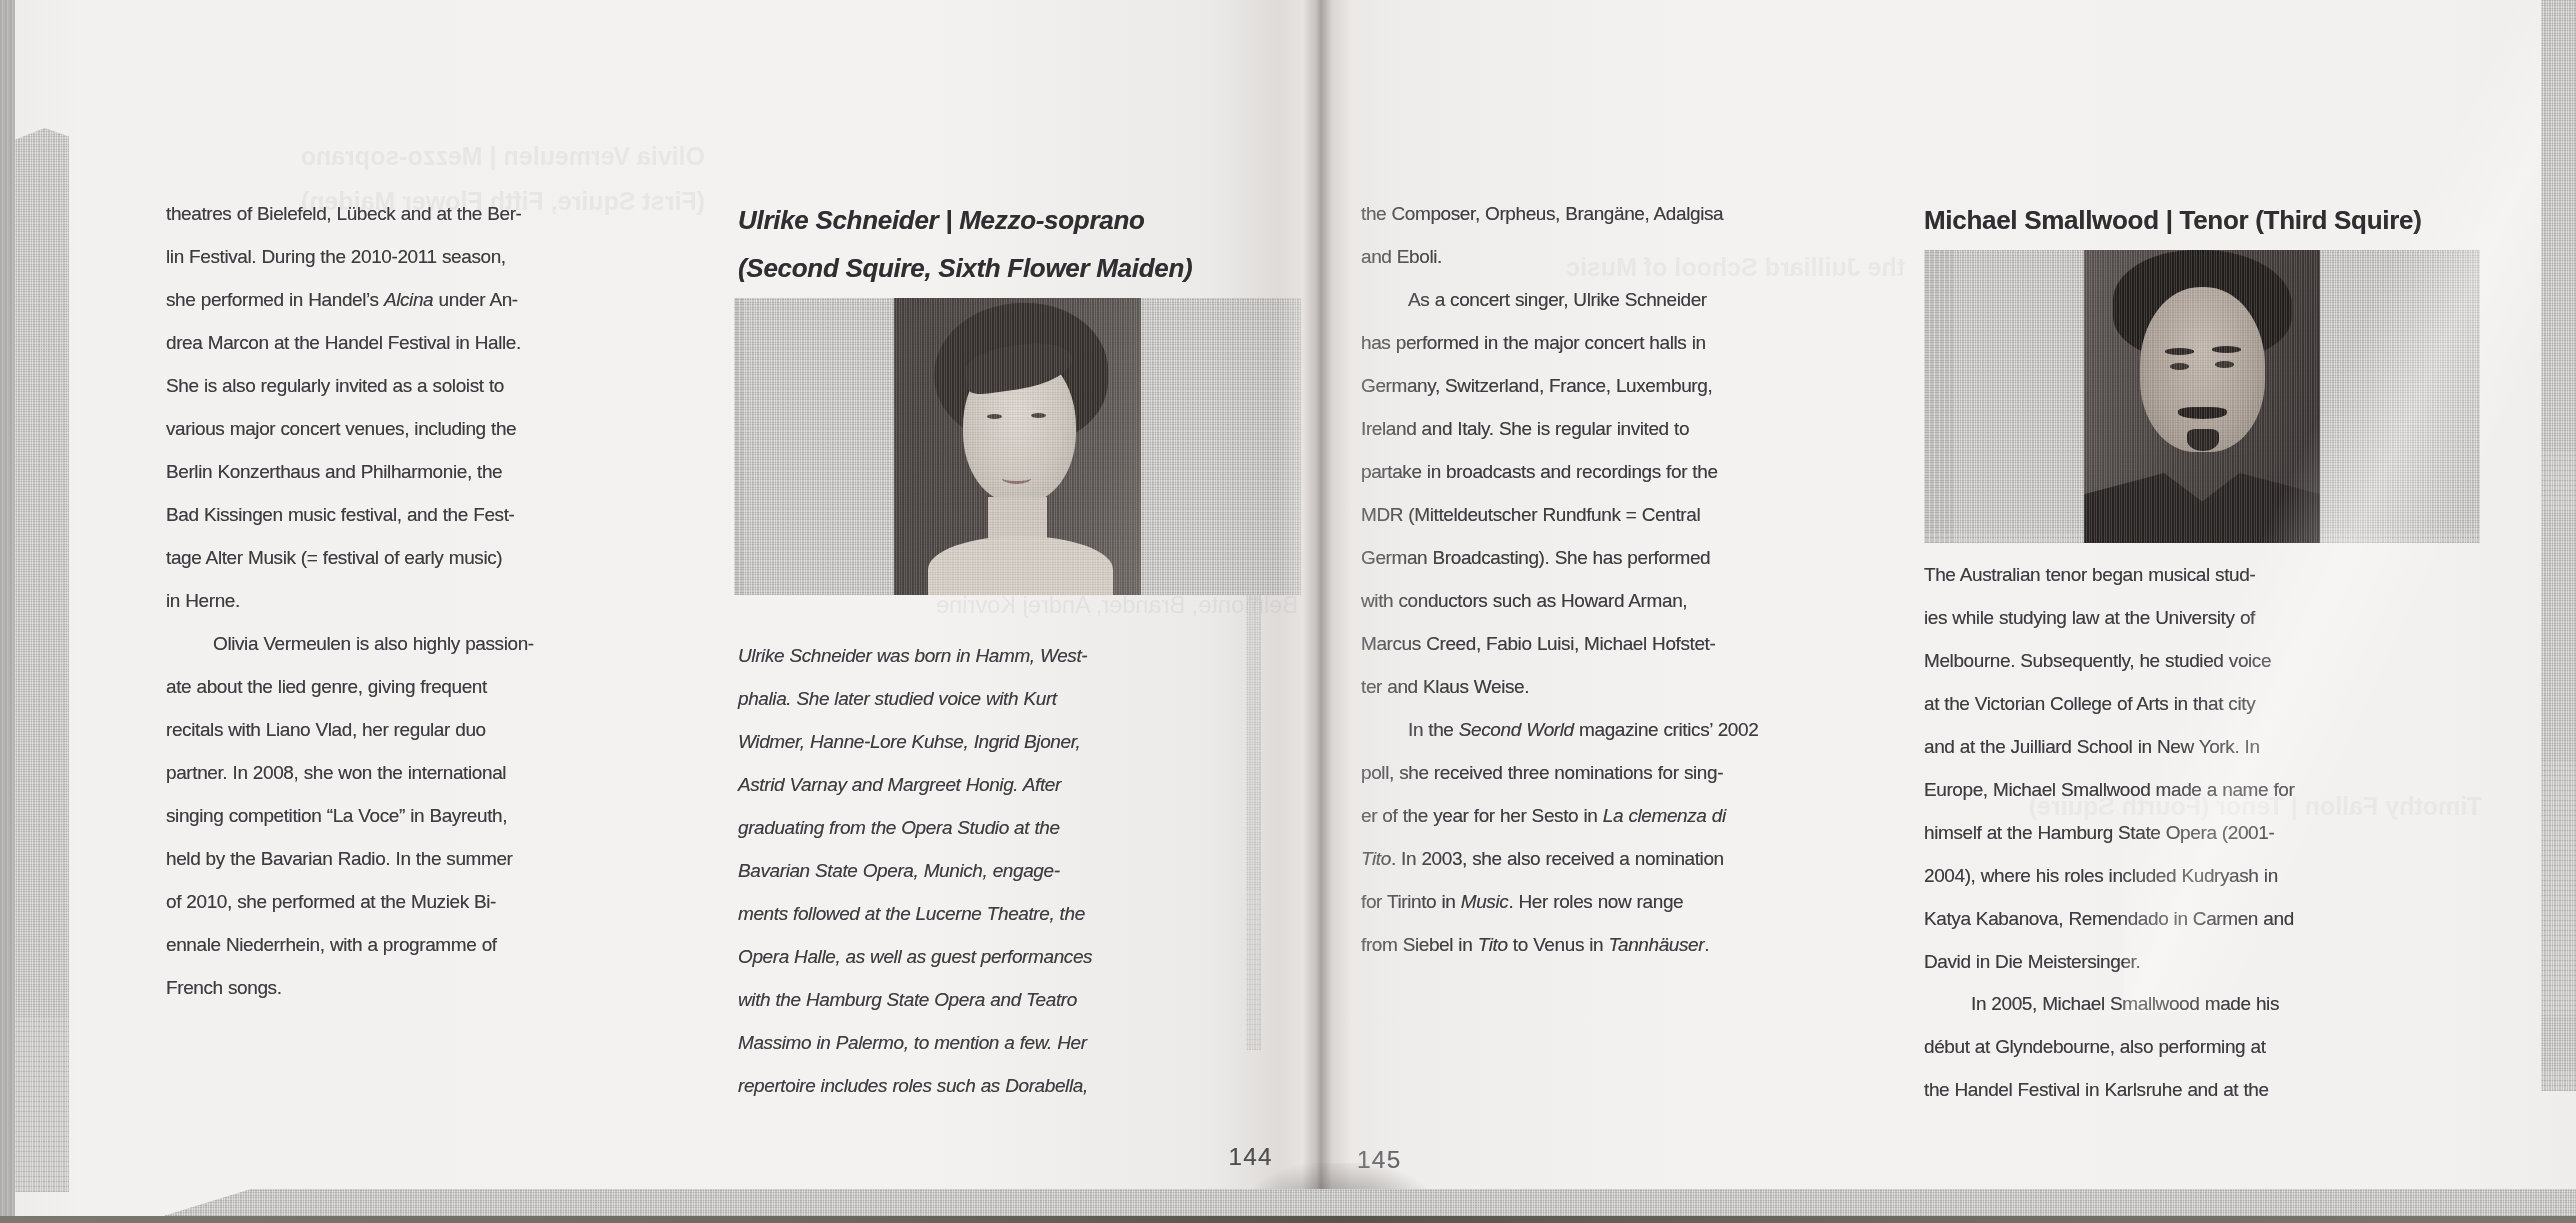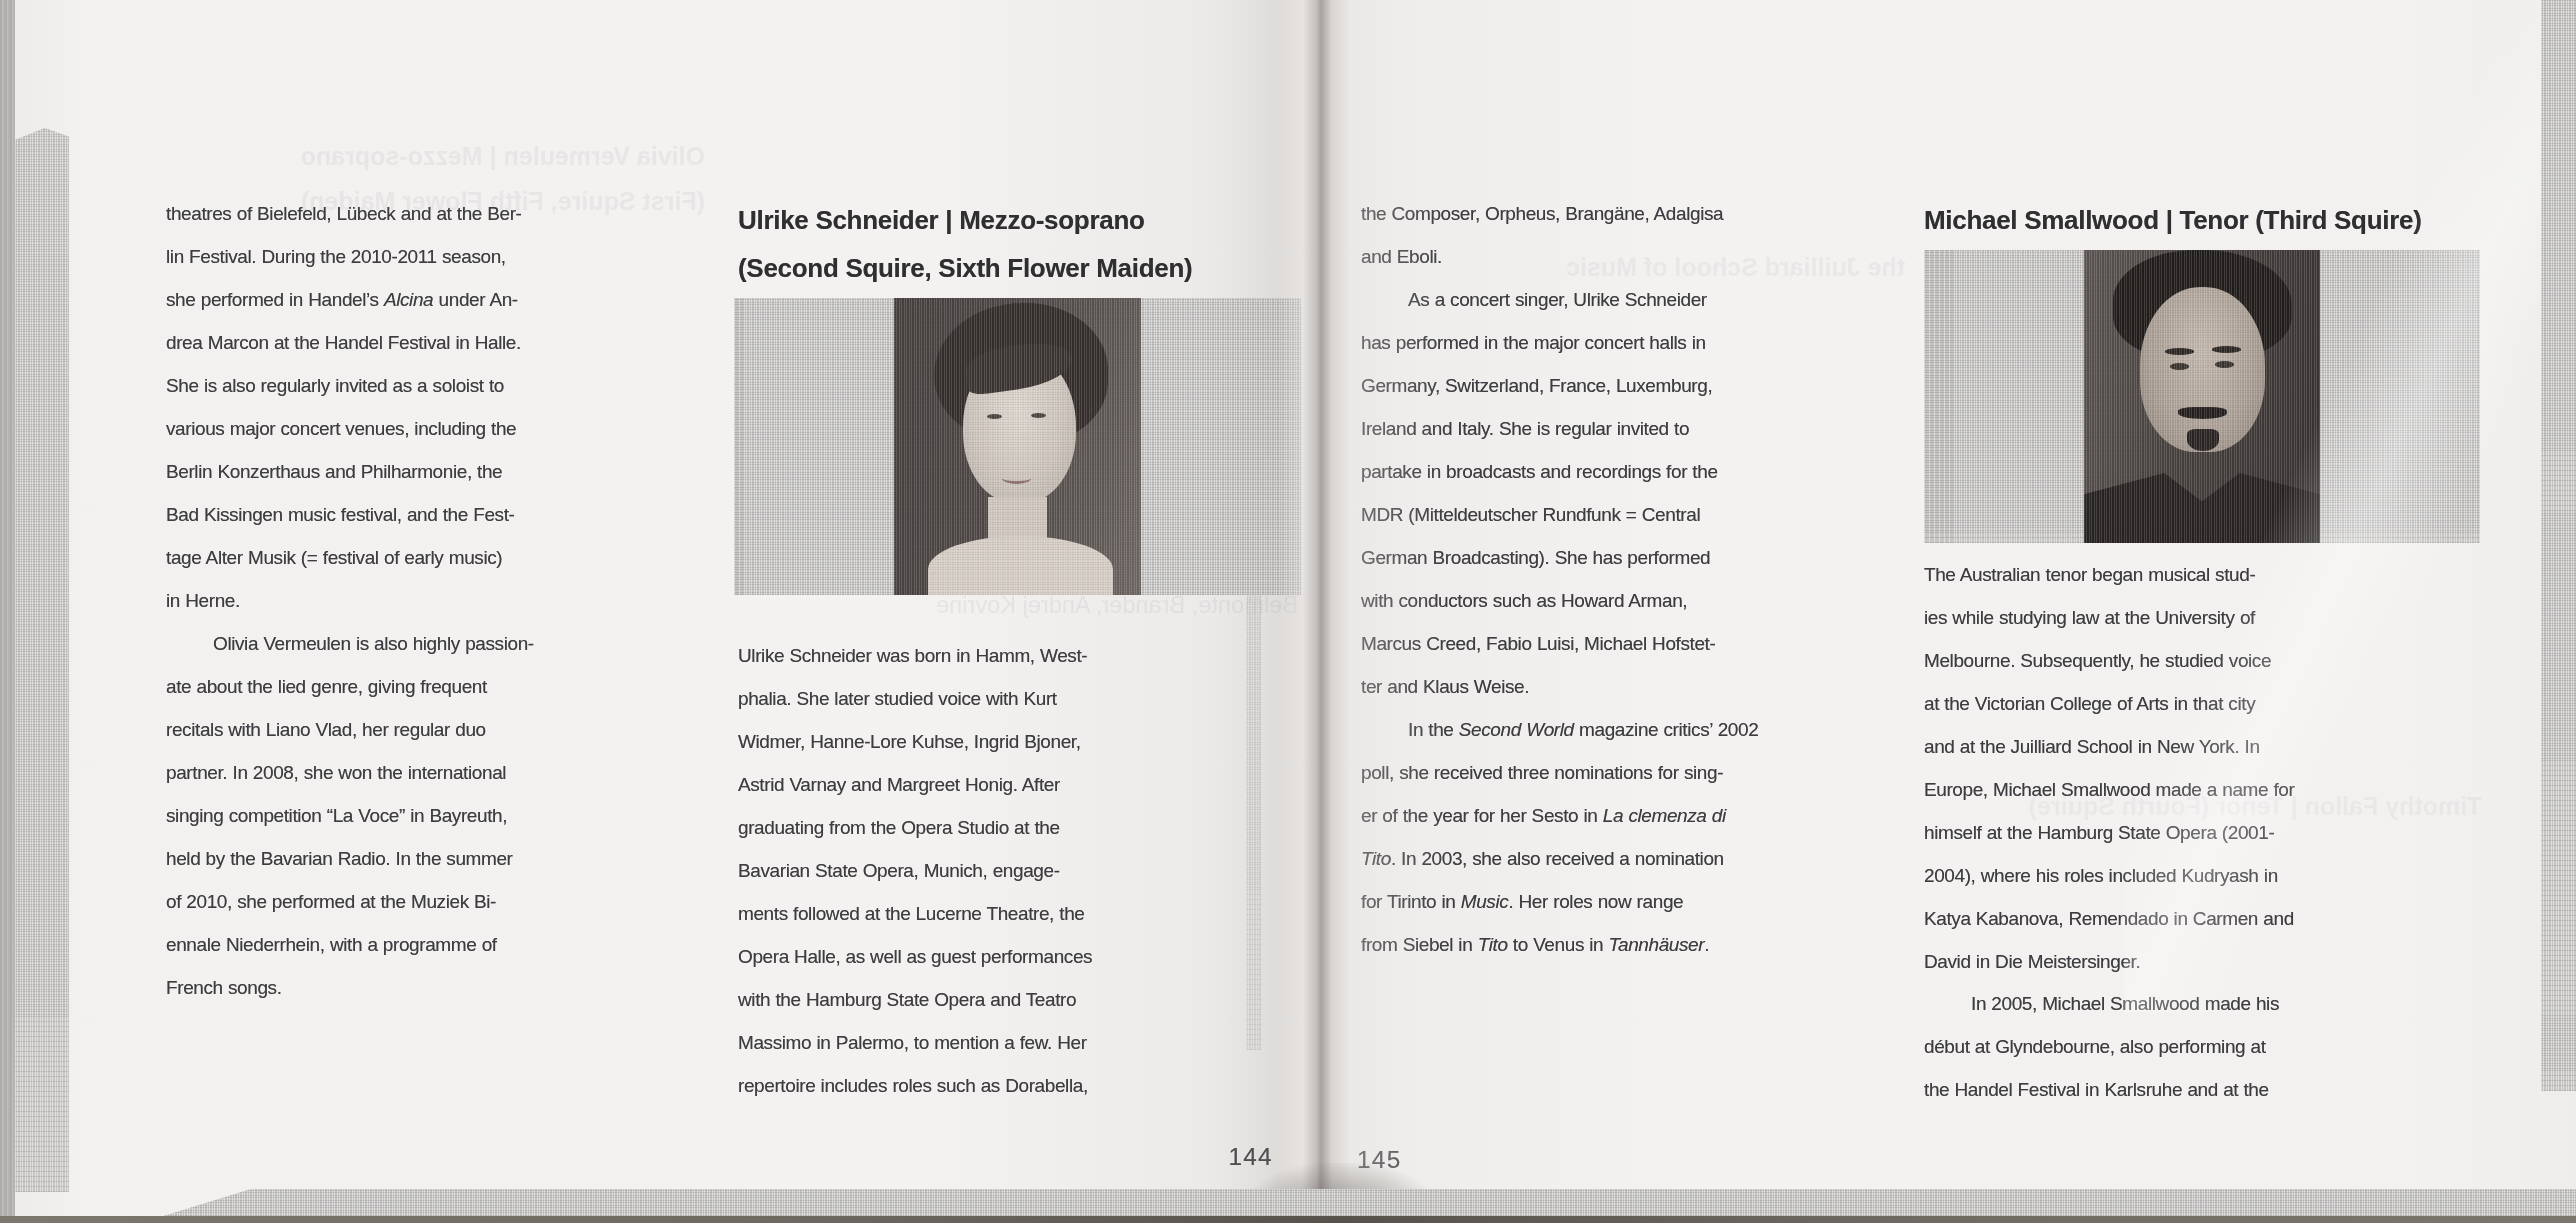--- a/index.html
+++ b/index.html
@@ -55,21 +55,21 @@
 
   
   .col{position:absolute;}
   .para{white-space:nowrap;margin:0;font-size:19px;line-height:43px;
     letter-spacing:-0.4px;word-spacing:0.4px;color:#3d3c40;
     text-shadow:0 0 0.6px rgba(61,60,64,.55);}
   .para.indent{text-indent:47px;}
   .heading{white-space:nowrap;margin:0;font-size:26px;line-height:48px;font-weight:bold;
     letter-spacing:-0.3px;color:#2f2e31;text-shadow:0 0 0.6px rgba(47,46,49,.5);}
   #col1{left:166px;top:192px;width:539px;}
-  #col2{left:738px;top:196px;width:560px;}
+  #col2{left:738px;top:196px;width:560px;font-style:italic;}
   #col3{left:1361px;top:192px;width:555px;}
   #col4{left:1924px;top:196px;width:558px;}
   #col2 .body-start{position:absolute;left:0;top:438px;}
   .pagenum{position:absolute;font-size:24.4px;letter-spacing:1.3px;color:#4b4a4e;
     text-shadow:0 0 0.5px rgba(75,74,78,.5);}
   #pagenum-144{left:1180px;top:1143px;width:93px;text-align:right;}
   #pagenum-145{left:1357px;top:1146px;width:101px;text-align:left;}
 
   
   .photo-band{position:absolute;margin:0;overflow:hidden;}

